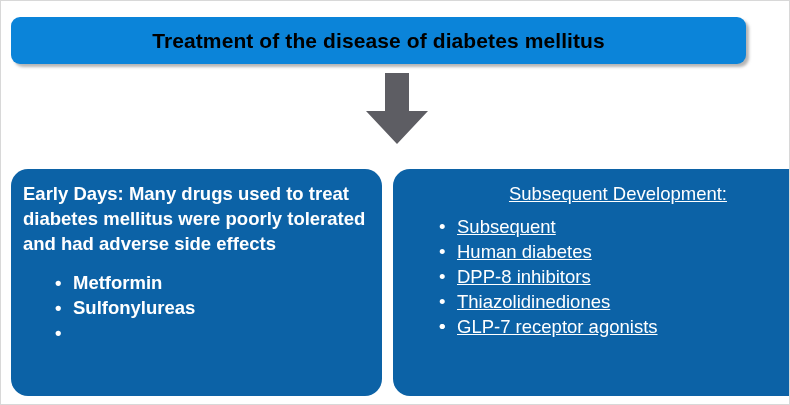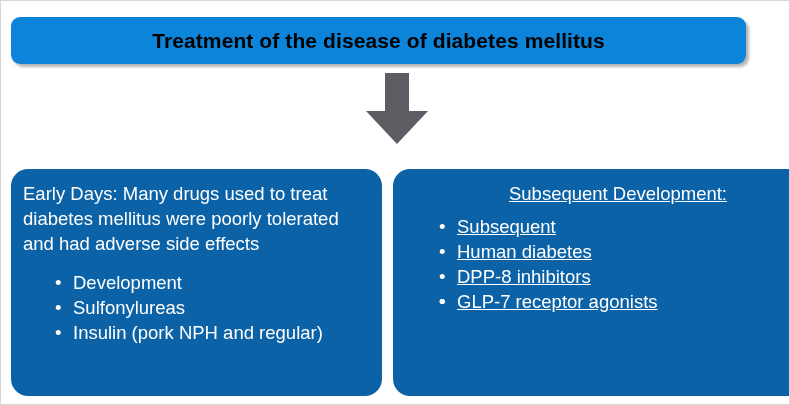--- a/index.html
+++ b/index.html
@@ -57,20 +57,21 @@
     border-radius: 17px;
     box-sizing: border-box;
     color: #ffffff;
   }
   #box-early {
     left: 10px;
     top: 168px;
     width: 371px;
     height: 227px;
     padding: 12px 10px 10px 12px;
+    font-weight: bold;
   }
   #box-subsequent {
     left: 392px;
     top: 168px;
     width: 436px;
     height: 227px;
     padding: 12px 10px 10px 24px;
     text-decoration: underline;
   }
 
@@ -120,29 +121,28 @@
     <svg width="70" height="72" viewBox="0 0 70 72" aria-hidden="true">
       <polygon points="23,0 47,0 47,38 66,38 35,71 4,38 23,38" fill="#5d5d63"></polygon>
     </svg>
   </div>
 
   <div id="box-early" class="content-box">
     <p class="para">Early Days:  Many drugs used to treat diabetes mellitus were poorly tolerated and had adverse side effects</p>
     <ul class="bullets">
       <li>
         <span class="bullet-dot">•</span>
-        <span>Development</span>
+        <span>Metformin</span>
       </li>
       <li>
         <span class="bullet-dot">•</span>
         <span>Sulfonylureas</span>
       </li>
       <li>
         <span class="bullet-dot">•</span>
-        <span>Insulin (pork NPH and regular)</span>
       </li>
     </ul>
   </div>
 
   <div id="box-subsequent" class="content-box">
     <p class="heading-centered">Subsequent Development:</p>
     <ul class="bullets">
       <li>
         <span class="bullet-dot">•</span>
         <span>Subsequent</span>
@@ -150,20 +150,21 @@
       <li>
         <span class="bullet-dot">•</span>
         <span>Human diabetes</span>
       </li>
       <li>
         <span class="bullet-dot">•</span>
         <span>DPP-8 inhibitors</span>
       </li>
       <li>
         <span class="bullet-dot">•</span>
+        <span>Thiazolidinediones</span>
       </li>
       <li>
         <span class="bullet-dot">•</span>
       </li>
       <li>
         <span class="bullet-dot">•</span>
         <span>GLP-7 receptor agonists</span>
       </li>
     </ul>
   </div>

